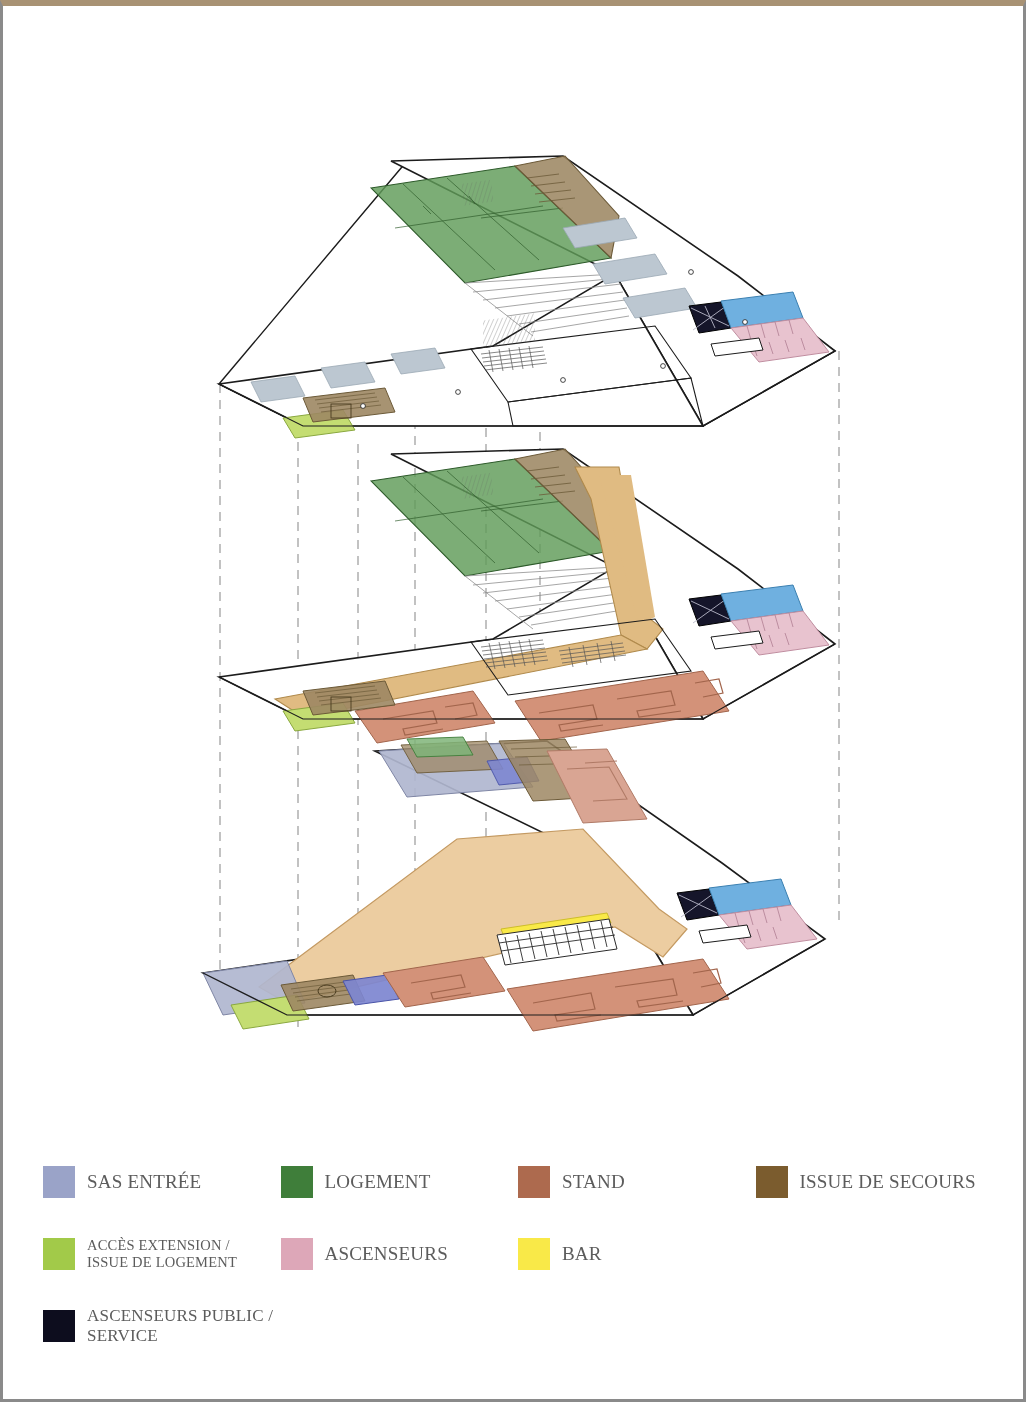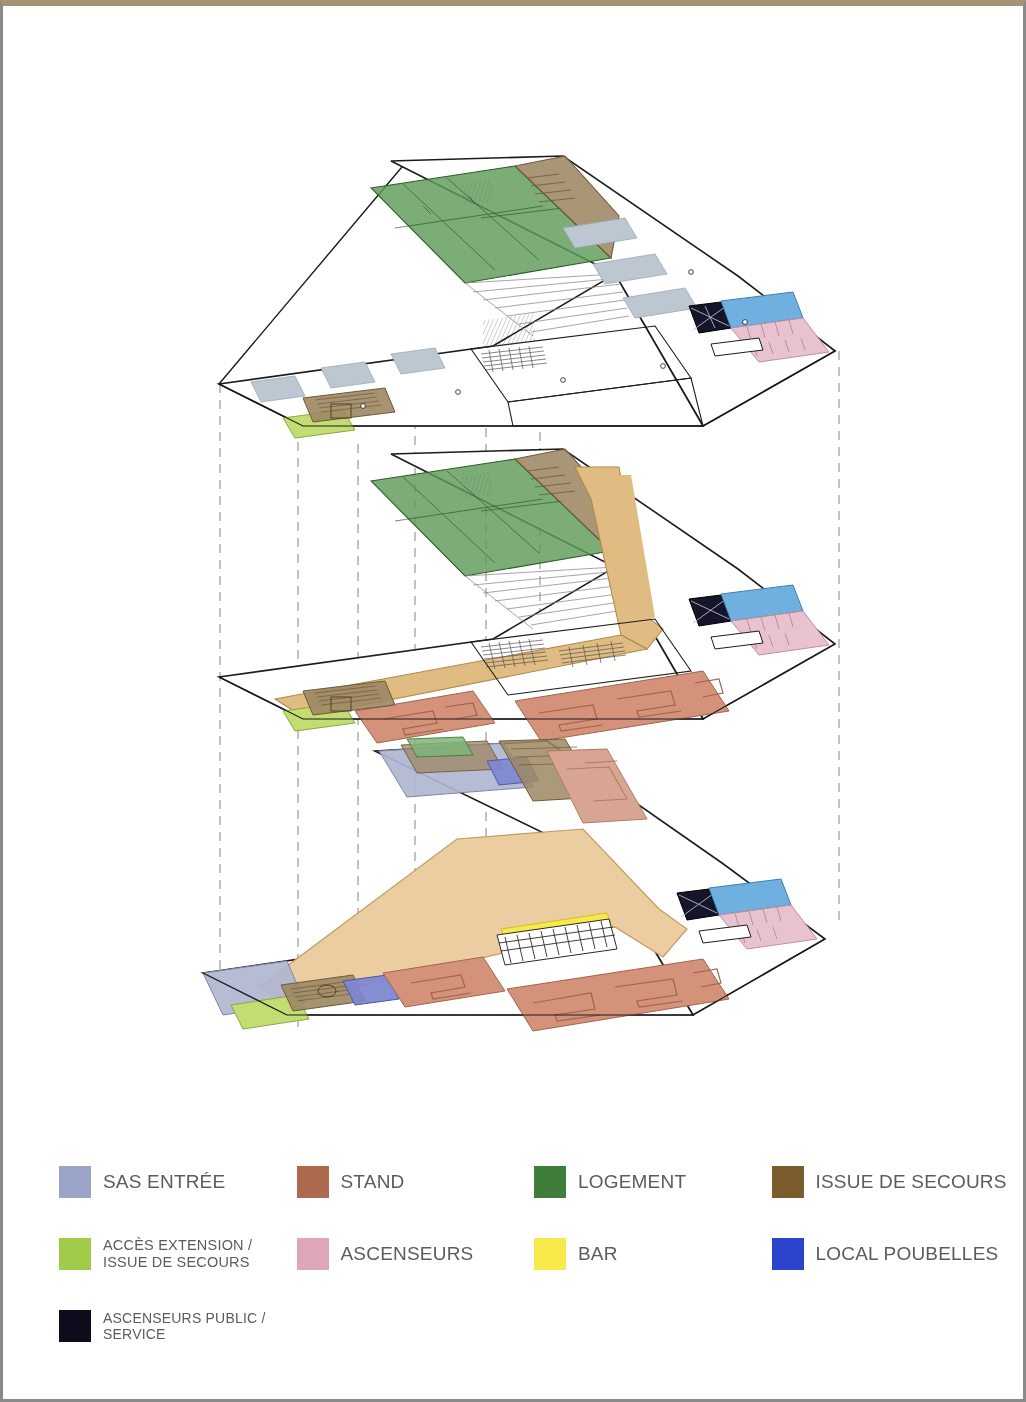--- a/index.html
+++ b/index.html
@@ -16,37 +16,37 @@
     border-left:3px solid #8a8a8a;
     border-right:3px solid #8a8a8a;
     border-bottom:3px solid #8a8a8a;
     border-top:6px solid #a89274;
     box-sizing:border-box;
   }
   #drawing{
     position:absolute;left:0;top:0;width:1026px;height:1120px;
   }
   #legend{
-    position:absolute;left:56px;top:1140px;width:950px;height:220px;
+    position:absolute;left:40px;top:1140px;width:950px;height:220px;font-family:Liberation Serif, serif;
   }
   .legend-row{
     display:flex;width:100%;height:72px;align-items:center;
   }
   .legend-item{
     display:flex;align-items:center;width:25%;height:100%;
   }
   .swatch{
     width:32px;height:32px;flex:0 0 32px;margin-right:12px;
   }
   .legend-label{
     font-size:19px;color:#5c5c5c;letter-spacing:.2px;line-height:1.15;
     white-space:pre-line;
   }
   .legend-label.small{font-size:14.5px;}
-  .legend-label.small2{font-size:14px;}
+  .legend-label.small2{font-size:17px;}
 </style>
 </head>
 <body>
 
 <div id="page">
 
   <div id="drawing">
     <svg width="1026" height="1120" viewBox="0 0 1026 1120">
       <defs>
         <pattern id="hatchDiag" width="6" height="6" patternUnits="userSpaceOnUse" patternTransform="rotate(25)">
@@ -424,50 +424,46 @@
   </div>
 
   <div id="legend">
 
     <div class="legend-row">
       <div class="legend-item">
         <span class="swatch" style="background:#9aa3c8"></span>
         <span class="legend-label">SAS ENTRÉE</span>
       </div>
       <div class="legend-item">
+        <span class="swatch" style="background:#3f7e3a"></span>
+        <span class="legend-label">LOGEMENT</span>
+      </div>
+      <div class="legend-item">
         <span class="swatch" style="background:#ad6a4e"></span>
         <span class="legend-label">STAND</span>
       </div>
       <div class="legend-item">
-        <span class="swatch" style="background:#3f7e3a"></span>
-        <span class="legend-label">LOGEMENT</span>
-      </div>
-      <div class="legend-item">
         <span class="swatch" style="background:#7b5c2e"></span>
         <span class="legend-label">ISSUE DE SECOURS</span>
       </div>
     </div>
 
     <div class="legend-row">
       <div class="legend-item">
         <span class="swatch" style="background:#a2ca49"></span>
         <span class="legend-label small">ACCÈS EXTENSION /
- ISSUE DE SECOURS</span>
+ ISSUE DE LOGEMENT</span>
       </div>
       <div class="legend-item">
         <span class="swatch" style="background:#dda7b8"></span>
         <span class="legend-label">ASCENSEURS</span>
       </div>
       <div class="legend-item">
         <span class="swatch" style="background:#f9e948"></span>
         <span class="legend-label">BAR</span>
-      </div>
-      <div class="legend-item">
-        <span class="swatch" style="background:#2b44cd"></span>
-        <span class="legend-label">LOCAL POUBELLES</span>
       </div>
     </div>
 
     <div class="legend-row">
       <div class="legend-item">
         <span class="swatch" style="background:#0d0d1e"></span>
         <span class="legend-label small2">ASCENSEURS PUBLIC /
 SERVICE</span>
       </div>
     </div>

